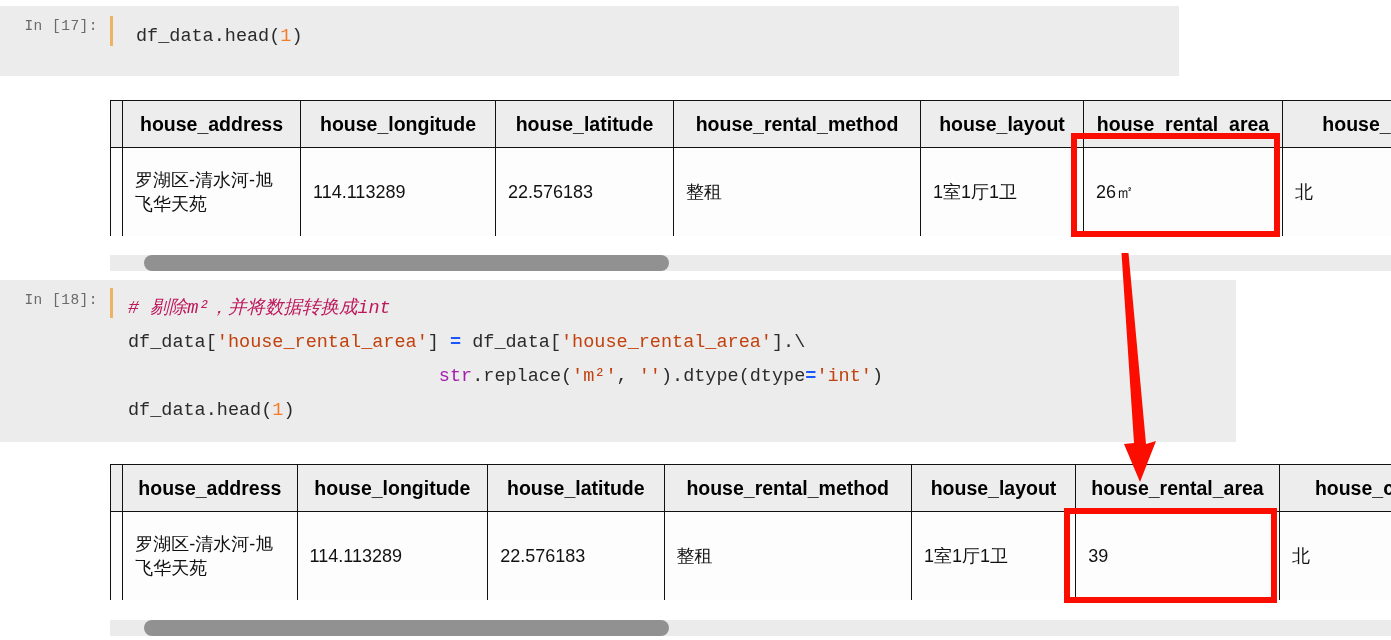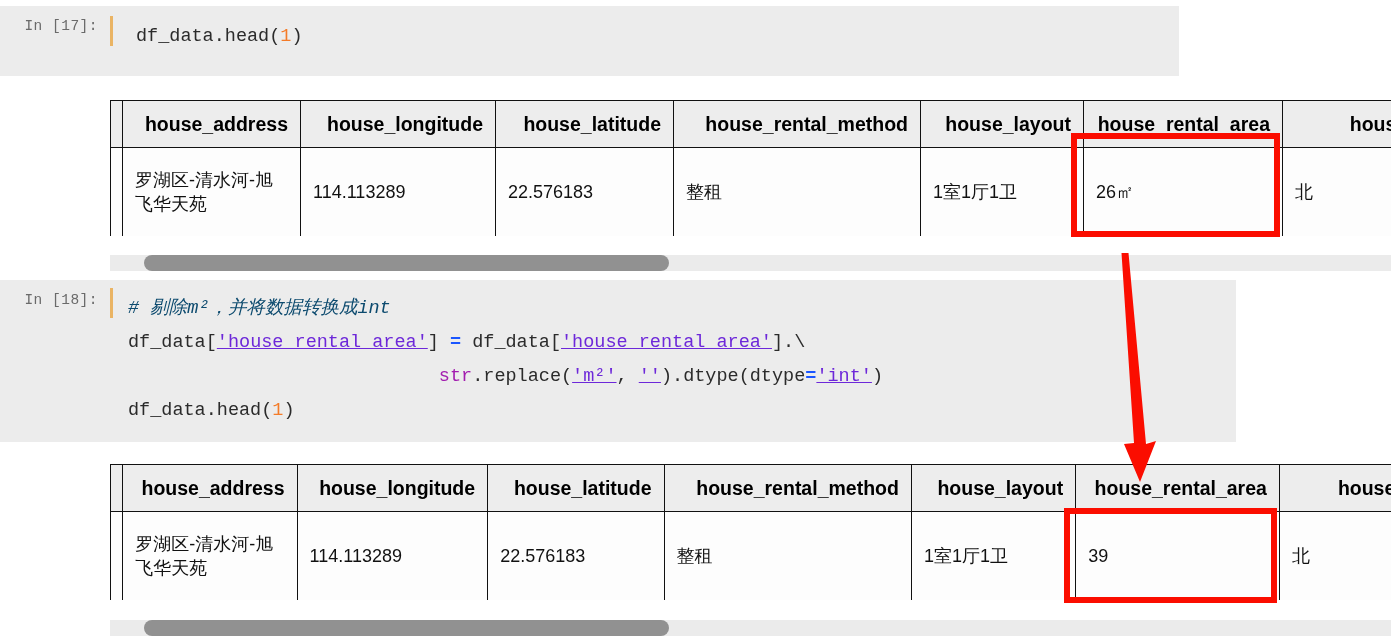--- a/index.html
+++ b/index.html
@@ -41,24 +41,24 @@
   }
   .codearea {
     position: absolute;
     font-family: "Liberation Mono", monospace;
     font-size: 18.5px;
     line-height: 34px;
     color: #2b2b2b;
     white-space: pre;
   }
   .tok-num { color: #f47b28; }
-  .tok-str { color: #6d28d9; text-decoration: underline; }
+  .tok-str { color: #c2410c; }
   .tok-op  { color: #1a56ff; font-weight: bold; }
   .tok-builtin { color: #a21caf; }
-  .tok-comment { color: #0c4a6e; font-style: italic; }
+  .tok-comment { color: #be185d; font-style: italic; }
 
   
   .out-wrap {
     position: absolute;
     background: #ffffff;
   }
   table.df {
     border-collapse: collapse;
     background: #fdfdfd;
     font-family: "Liberation Sans", sans-serif;
@@ -70,21 +70,21 @@
     vertical-align: middle;
     background: #fdfdfd;
   }
   table.df thead th {
     background: #ededed;
     font-size: 19.5px;
     font-weight: bold;
     color: #000000;
     height: 46px;
     padding: 0 12px;
-    text-align: right;
+    text-align: center;
     white-space: nowrap;
     overflow: hidden;
   }
   table.df tbody td {
     font-size: 18px;
     color: #111111;
     height: 88px;
     padding: 0 12px;
     text-align: left;
     overflow: hidden;

